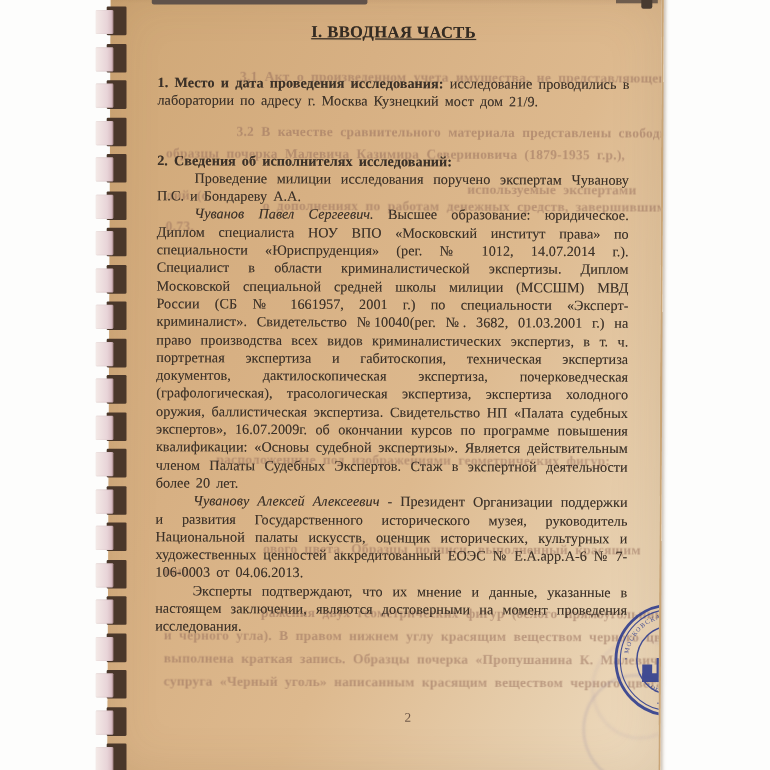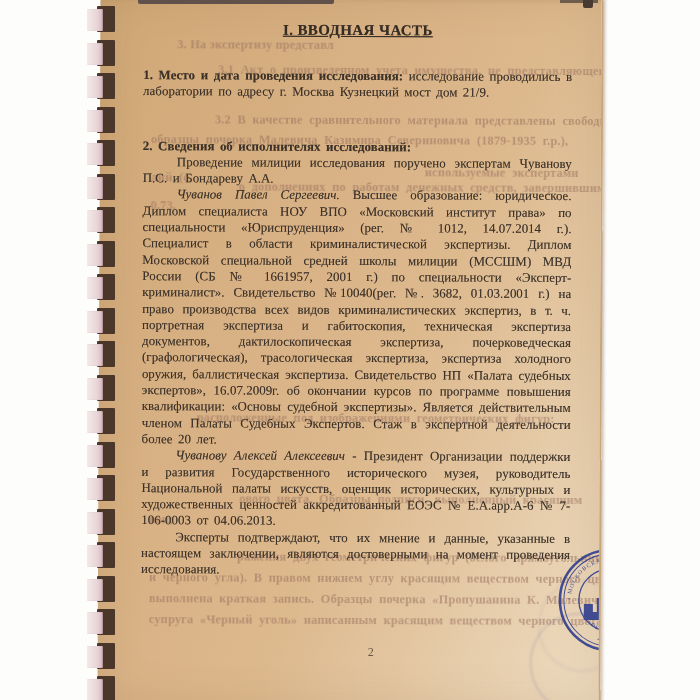--- a/index.html
+++ b/index.html
@@ -60,21 +60,20 @@
   .sliver-c{left:583px;top:0;width:10px;height:8px;background:#473a30;border-radius:0 0 2px 2px;}
 </style>
 </head>
 <body>
 
 <div class="scene">
 
   <div class="page">
 
     <div class="ghost-layer">
-        <div class="ghost" style="left: 77px; top: 44px;">3. На экспертизу представл</div>
         <div class="ghost" style="left: 118px; top: 69px;">3.1  Акт  о  произведенном  учета  имущества,  не  представляющего</div>
         <div class="ghost" style="left: 115px; top: 119px;">3.2  В  качестве  сравнительного  материала  представлены  свободные</div>
         <div class="ghost" style="left: 51px; top: 139px;">образцы  почерка  Малевича  Казимира  Севериновича  (1879-1935  г.р.),</div>
         <div class="ghost" style="left: 325px; top: 171px;">используемые  экспертами</div>
         <div class="ghost" style="left: 51px; top: 177px;">лий  (с</div>
         <div class="ghost" style="left: 139px; top: 186px;">о  дополнениях  по  работам  денежных  средств,  завершившимся</div>
         <div class="ghost" style="left: 51px; top: 205px;">0.73.</div>
         <div class="ghost" style="left: 98px; top: 417px;">расположенные  под  изображениями  геометрических  фигур:</div>
         <div class="ghost" style="left: 141px; top: 498px;">ового  цвета.  Образцы  подписи,  выполненный  красящим</div>
         <div class="ghost" style="left: 51px; top: 519px;">вещ</div>

